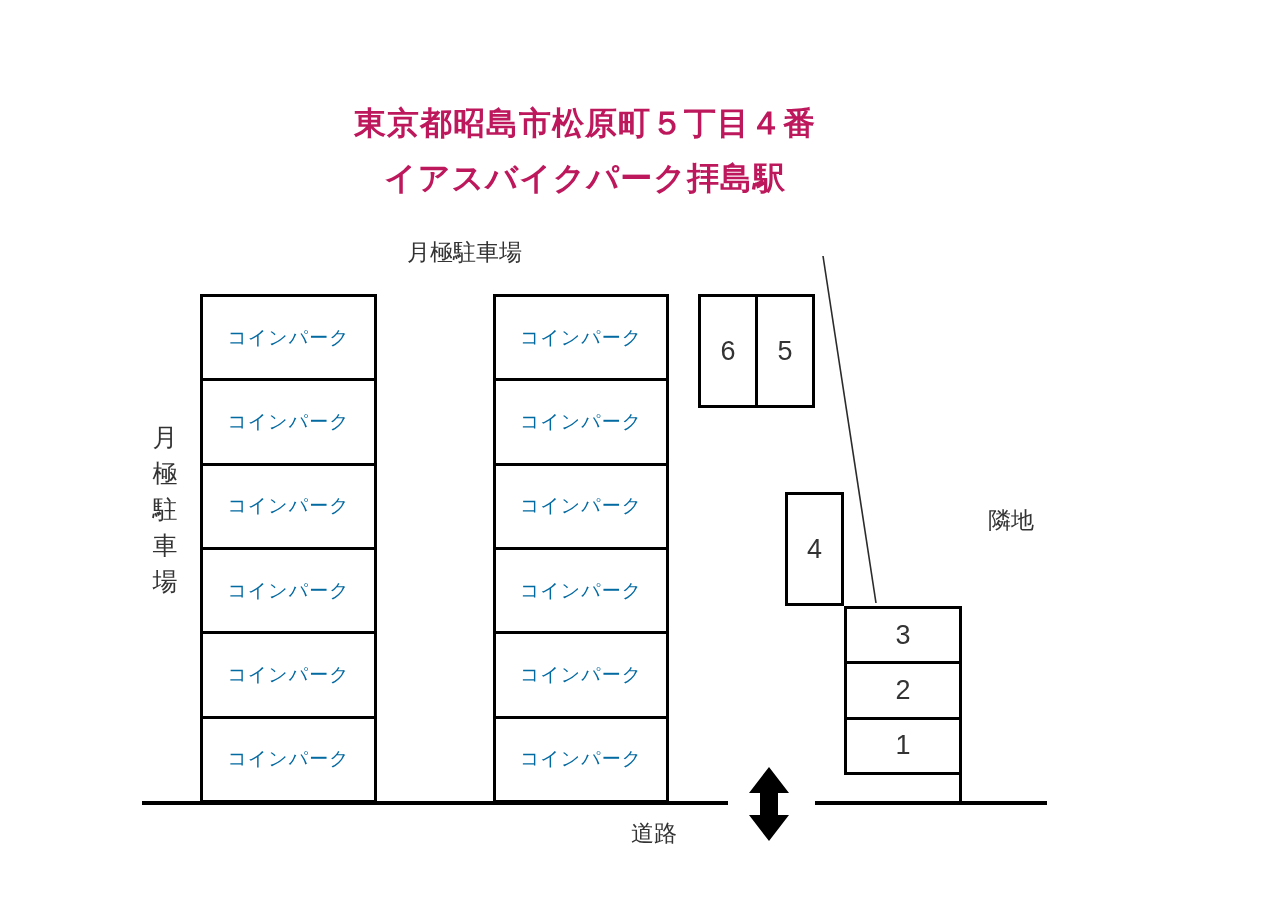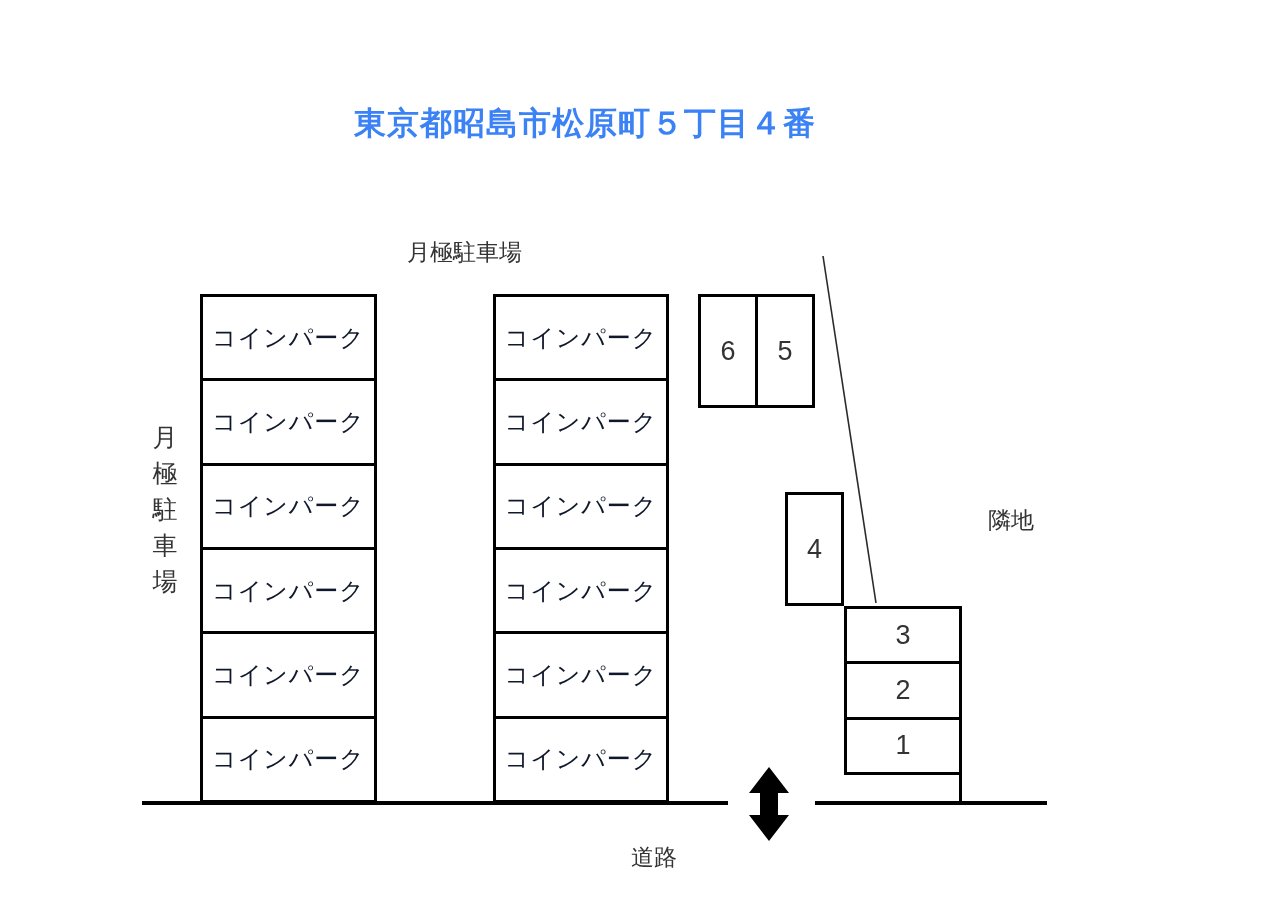--- a/index.html
+++ b/index.html
@@ -5,39 +5,39 @@
   html,body{margin:0;padding:0;background:#ffffff;}
   .canvas{
     position:relative;
     width:1278px;height:904px;
     background:#ffffff;
     font-family:"Liberation Sans","DejaVu Sans",sans-serif;
     overflow:hidden;
   }
   .title-block{
     position:absolute;left:0;top:96px;width:1170px;
-    text-align:center;font-weight:bold;font-size:32px;color:#3b82f6;
+    text-align:center;font-weight:bold;font-size:32px;color:#be185d;
   }
   .title-line{line-height:55px;letter-spacing:1px;}
   .label{
     position:absolute;color:#333;font-size:23px;white-space:nowrap;
   }
   .label-vertical{
     position:absolute;color:#333;font-size:25px;
     width:26px;line-height:36px;word-break:break-all;text-align:center;
     white-space:normal;
   }
   .outline-box{
     position:absolute;border:3px solid #000;box-sizing:border-box;
     background:#fff;display:flex;
   }
   .col{flex-direction:column;}
   .col-row{
     flex:1;display:flex;align-items:center;justify-content:center;
-    font-size:24px;color:#0f172a;letter-spacing:1px;
+    font-size:19px;color:#0369a1;letter-spacing:1px;
   }
   .col-row + .col-row{border-top:3px solid #000;}
   .pair-cell{
     flex:1;display:flex;align-items:center;justify-content:center;
     font-size:27px;color:#333;
   }
   .pair-cell + .pair-cell{border-left:3px solid #000;}
   .stack-row{
     flex:1;display:flex;align-items:center;justify-content:center;
     font-size:27px;color:#333;
@@ -49,26 +49,27 @@
   }
   .overlay{position:absolute;left:0;top:0;pointer-events:none;}
 </style>
 </head>
 <body>
 
 <div class="canvas">
 
   <div class="title-block">
     <div class="title-line">東京都昭島市松原町５丁目４番</div>
+    <div class="title-line">イアスバイクパーク拝島駅</div>
   </div>
 
   <div class="label" style="left:407px;top:237px;">月極駐車場</div>
   <div class="label-vertical" style="left:152px;top:419px;">月極駐車場</div>
   <div class="label" style="left:967px;top:505px;margin-left:21px;">隣地</div>
-  <div class="label" style="left:631px;top:818px;margin-top:24px;">道路</div>
+  <div class="label" style="left:631px;top:818px;">道路</div>
 
   <div class="outline-box col" style="left:200px;top:294px;width:177px;height:509px;">
     <div class="col-row">コインパーク</div>
     <div class="col-row">コインパーク</div>
     <div class="col-row">コインパーク</div>
     <div class="col-row">コインパーク</div>
     <div class="col-row">コインパーク</div>
     <div class="col-row">コインパーク</div>
   </div>
 

